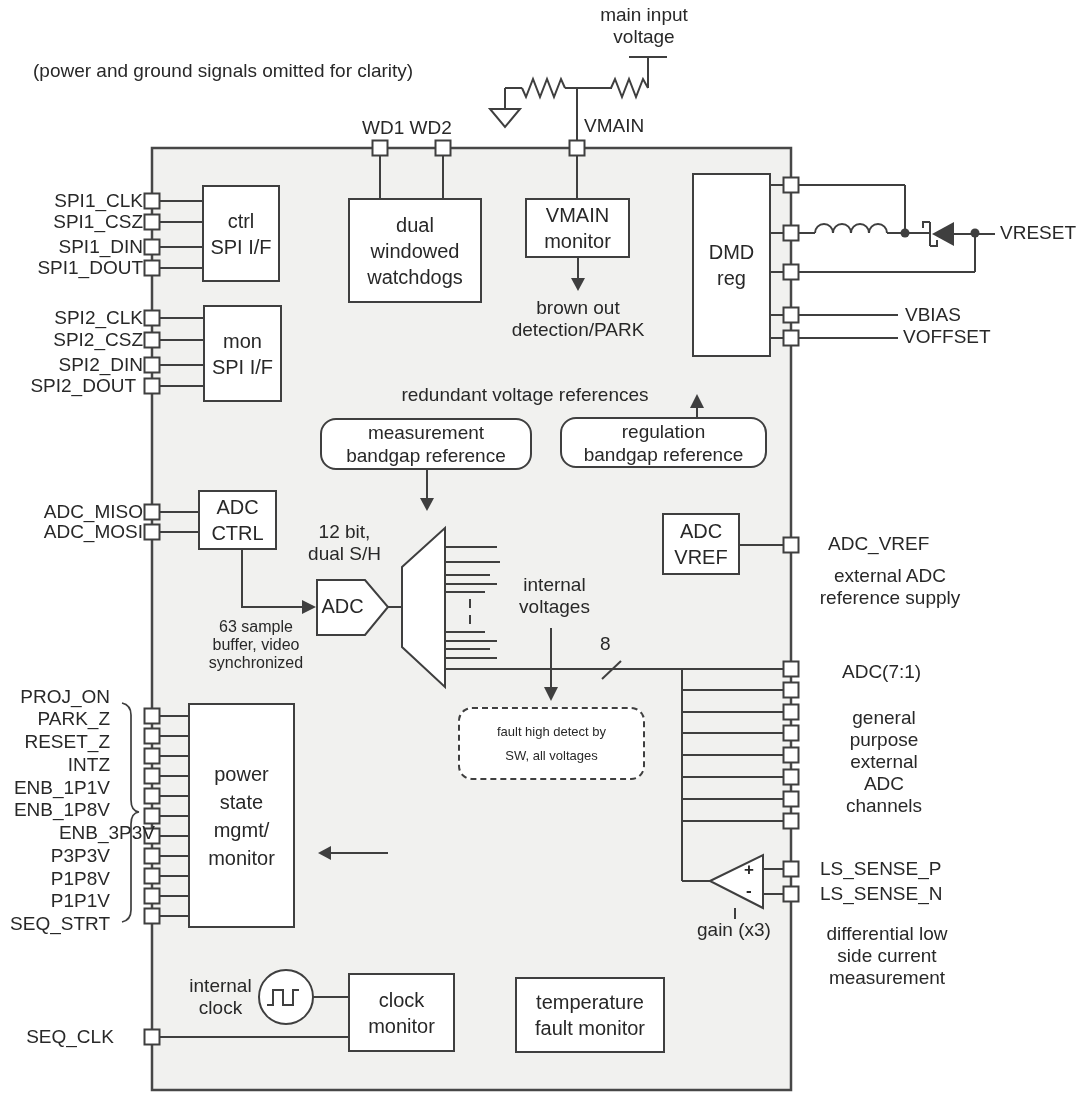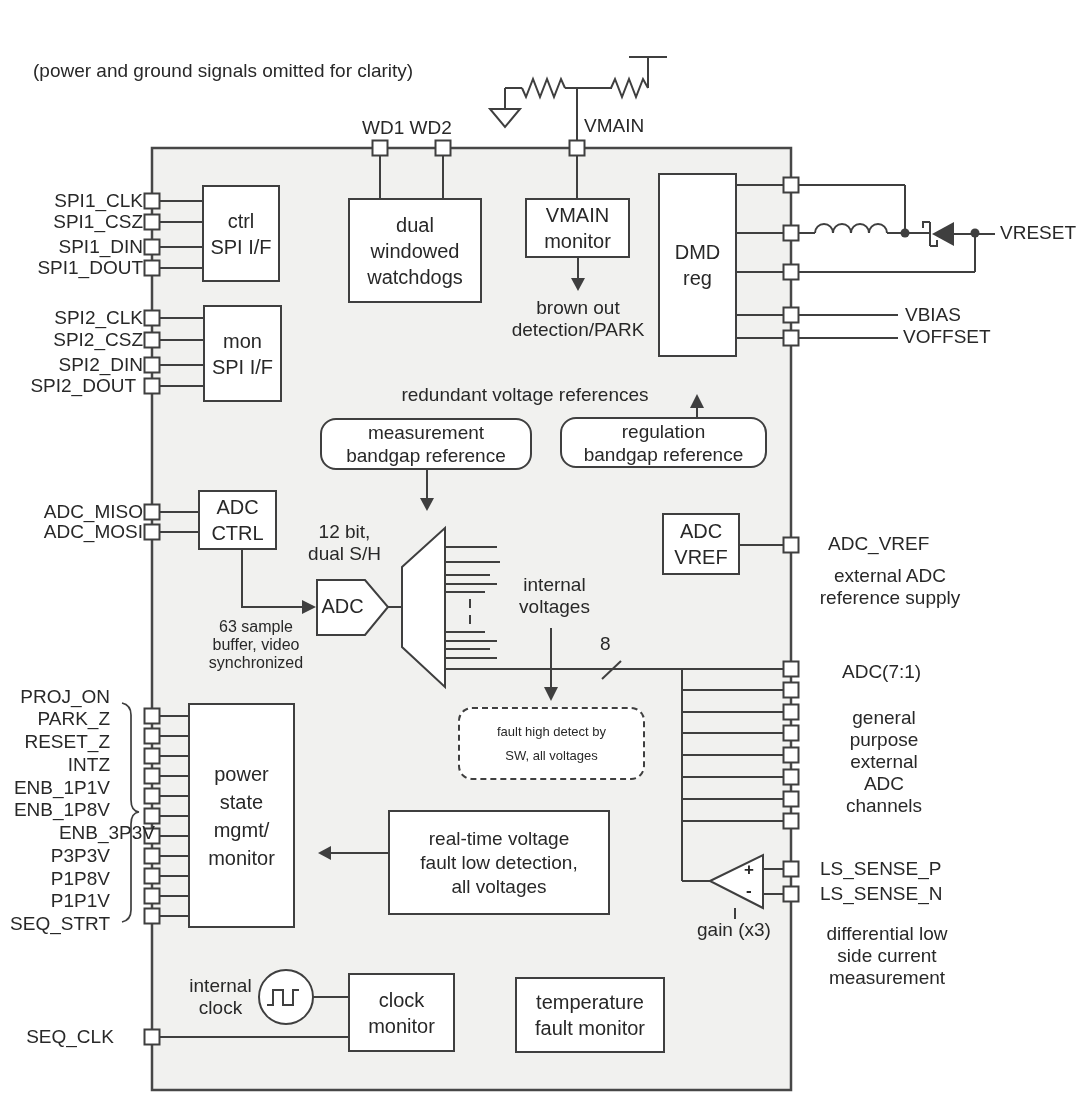--- a/index.html
+++ b/index.html
@@ -129,45 +129,44 @@
 
   <div class="blk" style="left:202px;top:185px;width:78px;height:97px;">ctrl
 SPI I/F</div>
   <div class="blk" style="left:203px;top:305px;width:79px;height:97px;">mon
 SPI I/F</div>
   <div class="blk" style="left:348px;top:198px;width:134px;height:105px;">dual
 windowed
 watchdogs</div>
   <div class="blk" style="left:525px;top:198px;width:105px;height:60px;">VMAIN
 monitor</div>
-  <div class="blk" style="left:658px;top:173px;width:79px;height:184px;">DMD
+  <div class="blk" style="left:692px;top:173px;width:79px;height:184px;">DMD
 reg</div>
   <div class="blk rnd" style="left:320px;top:418px;width:212px;height:52px;">measurement
 bandgap reference</div>
   <div class="blk rnd" style="left:560px;top:417px;width:207px;height:51px;">regulation
 bandgap reference</div>
   <div class="blk" style="left:198px;top:490px;width:79px;height:60px;">ADC
 CTRL</div>
   <div class="blk" style="left:662px;top:513px;width:78px;height:62px;">ADC
 VREF</div>
   <div class="blk" style="left:188px;top:703px;width:107px;height:225px;line-height:28px;">power
 state
 mgmt/
 monitor</div>
-  <div class="blk sm" style="left:388px;top:810px;width:222px;height:105px;">real-time voltage
-fault low detection,
-all voltages</div>
   <div class="blk dsh" style="left:458px;top:707px;width:187px;height:73px;">fault high detect by
 SW, all voltages</div>
   <div class="blk" style="left:348px;top:973px;width:107px;height:79px;">clock
 monitor</div>
   <div class="blk" style="left:515px;top:977px;width:150px;height:76px;">temperature
 fault monitor</div>
 
   <div class="lbl" style="left:33px;top:60px;">(power and ground signals omitted for clarity)</div>
+  <div class="lbl ctr" style="left:574px;top:4px;width:140px;">main input
+voltage</div>
   <div class="lbl" style="left:362px;top:117px;text-align:center;">WD1 WD2</div>
   <div class="lbl" style="left:584px;top:115px;">VMAIN</div>
   <div class="lbl ctr" style="left:495px;top:297px;width:166px;">brown out
 detection/PARK</div>
   <div class="lbl ctr" style="left:390px;top:384px;width:270px;">redundant voltage references</div>
   <div class="lbl ctr" style="left:292px;top:521px;width:105px;">12 bit,
 dual S/H</div>
   <div class="lbl ctr tiny" style="left:196px;top:618px;width:120px;">63 sample
 buffer, video
 synchronized</div>

